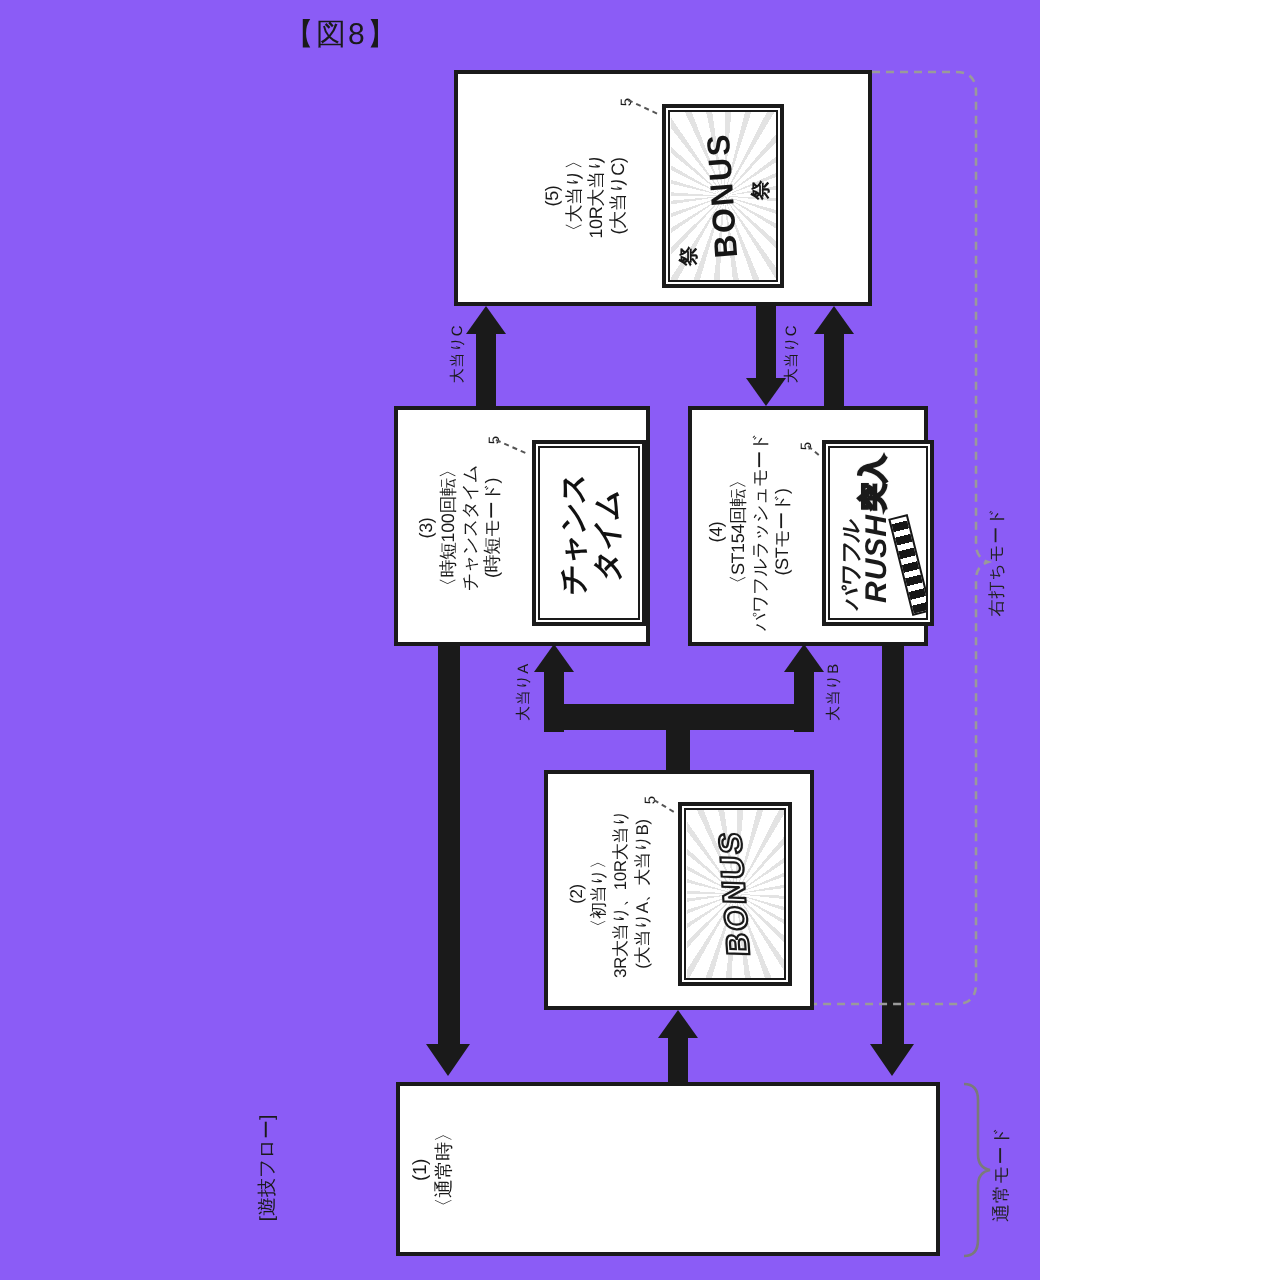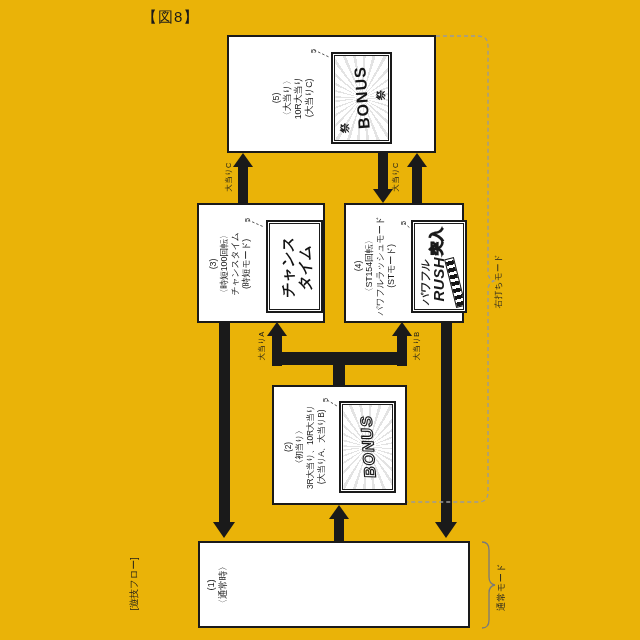--- a/index.html
+++ b/index.html
@@ -1,16 +1,16 @@
 <!DOCTYPE html>
 <html><head>
 <meta charset="utf-8">
 <style>
   html,body{margin:0;padding:0;background:#fff;}
-  #canvas{position:relative;width:640px;height:640px;background:#eab308;overflow:hidden;
+  #canvas{position:relative;width:520px;height:640px;background:#8b5cf6;overflow:hidden;
           font-family:"Liberation Sans","DejaVu Sans",sans-serif;color:#1a1a1a;}
   
   .rbox{position:absolute;}
   .rin{position:absolute;left:50%;top:50%;transform:translate(-50%,-50%) rotate(-90deg);
        white-space:nowrap;}
   .ntext{display:flex;flex-direction:column;justify-content:center;align-items:center;
          text-align:center;font-size:9px;line-height:11px;letter-spacing:-0.2px;}
   .alabel{font-size:7.5px;letter-spacing:0.3px;}
   .reflabel{font-size:7.5px;}
   .modelabel{font-size:8.5px;letter-spacing:0.5px;color:#222;}

